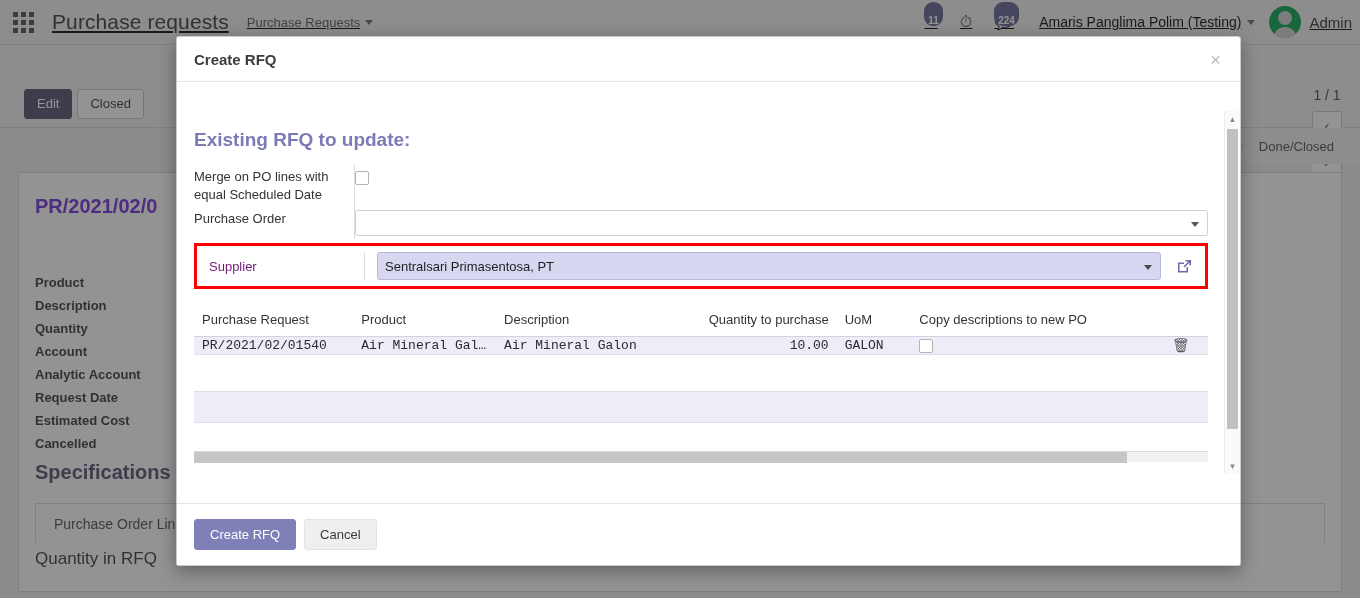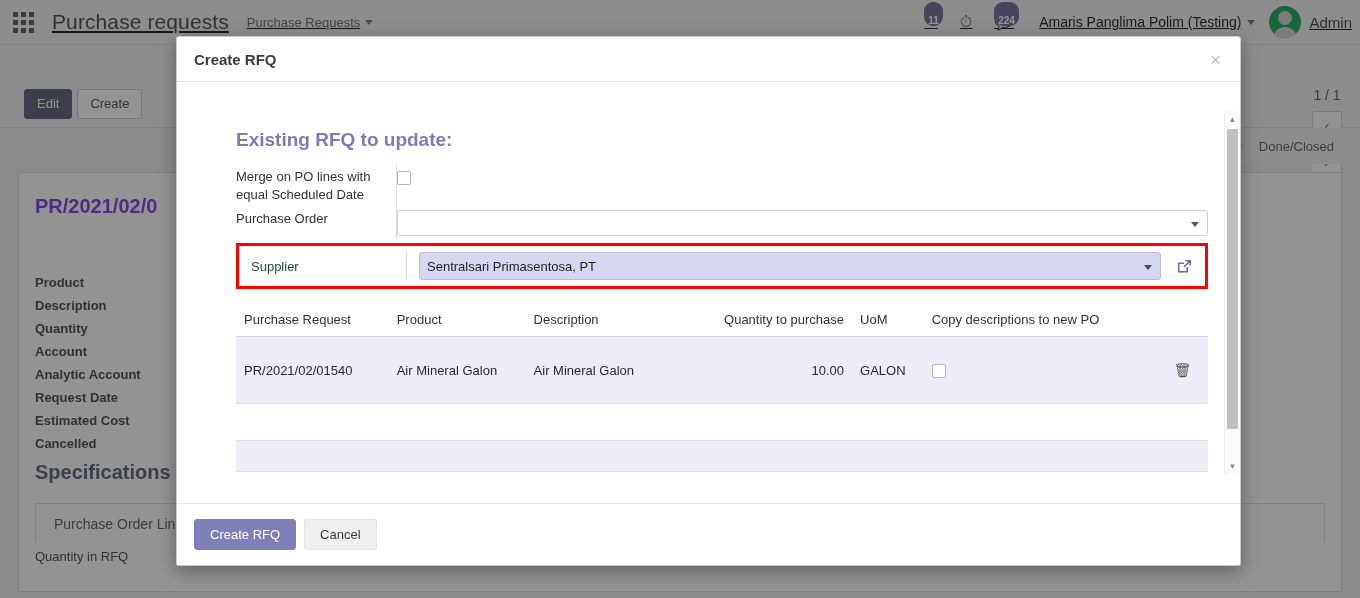--- a/index.html
+++ b/index.html
@@ -169,21 +169,21 @@
     border: 1px solid #d9d9d9; border-bottom: none;
     background: #fff;
     display: flex; align-items: center;
   }
   .inner-tab {
     padding: 10px 18px; font-size: 14px; color: #4a4a4a;
     border-right: 1px solid #e3e3e3;
   }
   .inner-foot {
     position: absolute; left: 16px; top: 376px;
-    display: flex; gap: 120px; font-size: 13px; color: #333;
+    display: flex; gap: 120px; font-size: 17px; color: #333;
   }
 
   
   .backdrop {
     position: absolute; inset: 0;
     background: rgba(48,48,48,0.52);
     z-index: 50;
   }
 
   
@@ -209,21 +209,20 @@
     padding: 0 2px;
   }
   .modal-body {
     flex: 1; position: relative; overflow: hidden;
     padding: 18px 17px 0 17px;
   }
   .modal-scroll {
     position: absolute; left: 0; top: 0; right: 0; bottom: 0;
     padding: 18px 32px 0 17px;
     overflow: hidden;
-    margin-left: 42px;
   }
   .sect-title {
     font-size: 19px; font-weight: bold; color: #7b7bb5;
     margin: 0 0 14px 0;
   }
   .sect-title.second { margin-top: 20px; }
 
   table.form { border-collapse: collapse; width: 100%; }
   table.form td { vertical-align: top; padding: 3px 0; }
   td.lbl {
@@ -254,21 +253,21 @@
 
   
   .supplier-wrap {
     border: 3px solid #ff0000;
     margin: 4px 0 14px 0;
     padding: 6px 8px 6px 8px;
     display: flex; align-items: center;
     background: #fff;
   }
   .supplier-lbl {
-    width: 160px; font-size: 13px; color: #14532d; font-weight: normal;
+    width: 160px; font-size: 13px; color: #701a75; font-weight: normal;
     padding-left: 4px;
     border-right: 1px solid #dcdcdc;
     align-self: stretch; display: flex; align-items: center;
   }
   .supplier-field {
     flex: 1; margin-left: 12px; position: relative;
     height: 28px;
     border: 1px solid #b9b9d8; border-radius: 3px;
     background: #d7d7f2;
     display: flex; align-items: center; padding: 0 24px 0 7px;
@@ -292,24 +291,24 @@
     width: 100%; border-collapse: collapse;
     font-size: 13px; table-layout: fixed;
   }
   table.lines thead th {
     text-align: left; font-weight: normal; color: #333;
     padding: 9px 8px; border-bottom: 1px solid #d2d2e0;
     background: #fff; white-space: nowrap;
   }
   table.lines thead th.num { text-align: right; }
   table.lines tbody td {
-    padding: 25px 8px; color: #2b2b2b;
+    padding: 0 8px; color: #2b2b2b;
     background: #edecf7;
     border-bottom: 1px solid #dfdfe9;
-    white-space: nowrap; overflow: hidden; text-overflow: ellipsis;
+    white-space: nowrap; overflow: hidden; text-overflow: ellipsis; font-family: Liberation Mono, monospace;
   }
   table.lines tbody td.num { text-align: right; }
   .trash { color: #555; cursor: pointer; font-size: 14px; }
   .lines-spacer { height: 34px; }
   .lines-summary {
     height: 32px; background: #edecf7;
     border-top: 1px solid #dfdfe9; border-bottom: 1px solid #dfdfe9;
     margin-top: 2px;
   }
   .hscroll {
@@ -397,21 +396,21 @@
           <span class="caret-dn"></span>
         </div>
         <div class="avatar"></div>
         <div class="admin-label">Admin</div>
       </div>
     </div>
 
     <div class="control-panel">
       <div class="btn-row">
         <button class="btn btn-primary-dark">Edit</button>
-        <button class="btn">Create</button>
+        <button class="btn">Closed</button>
       </div>
       <div class="pager">
         <span>1 / 1</span>
         <span class="pager-btn left">‹</span>
         <span class="pager-btn right">›</span>
       </div>
     </div>
 
     <div class="statusbar">
       <div class="status-step">Rejected</div>

